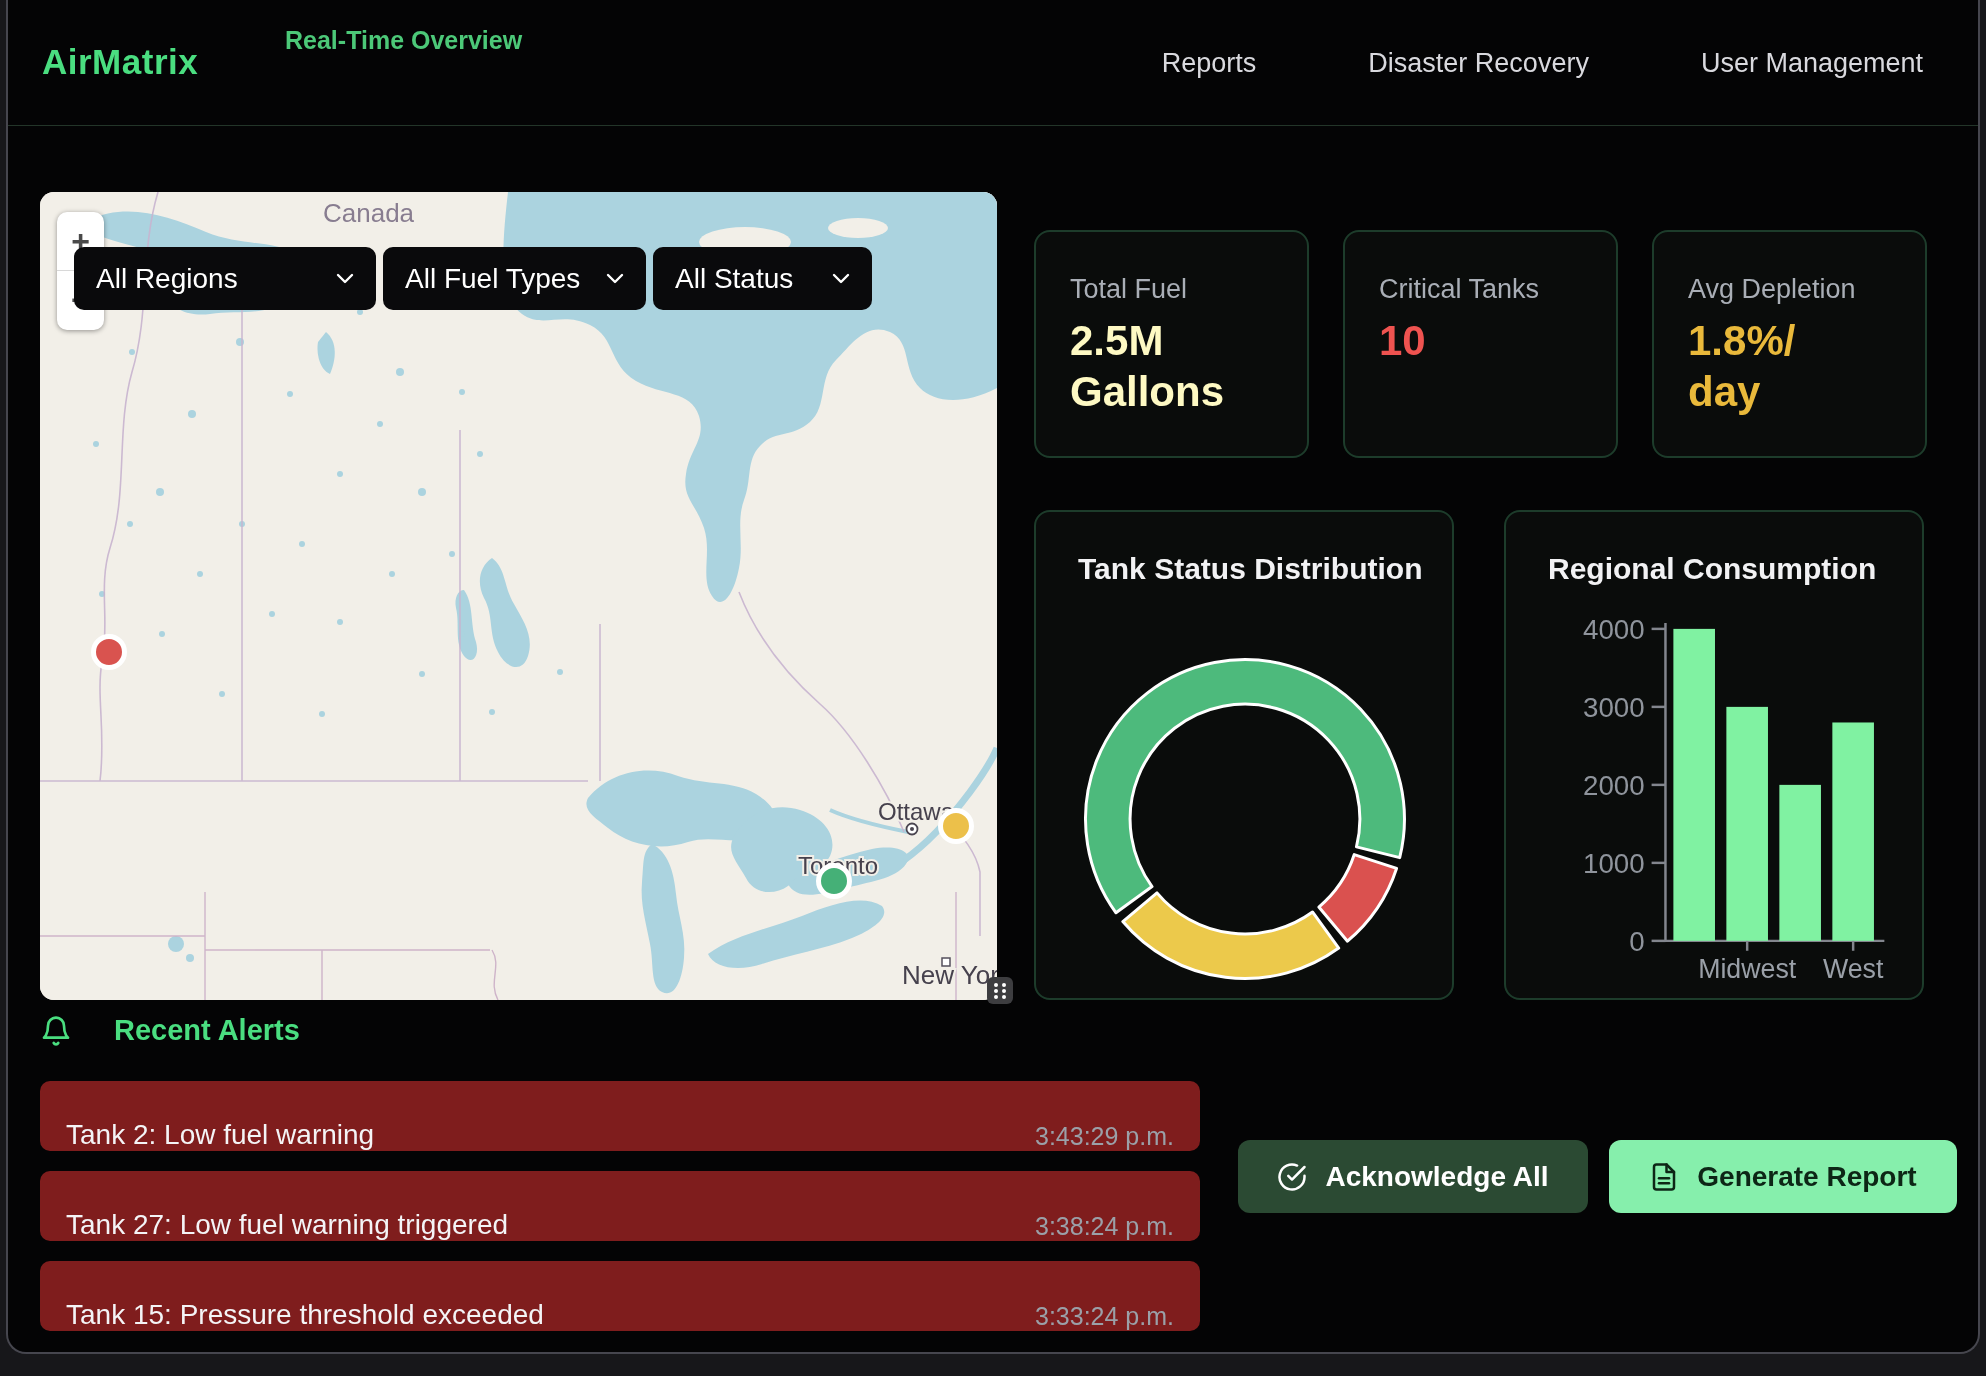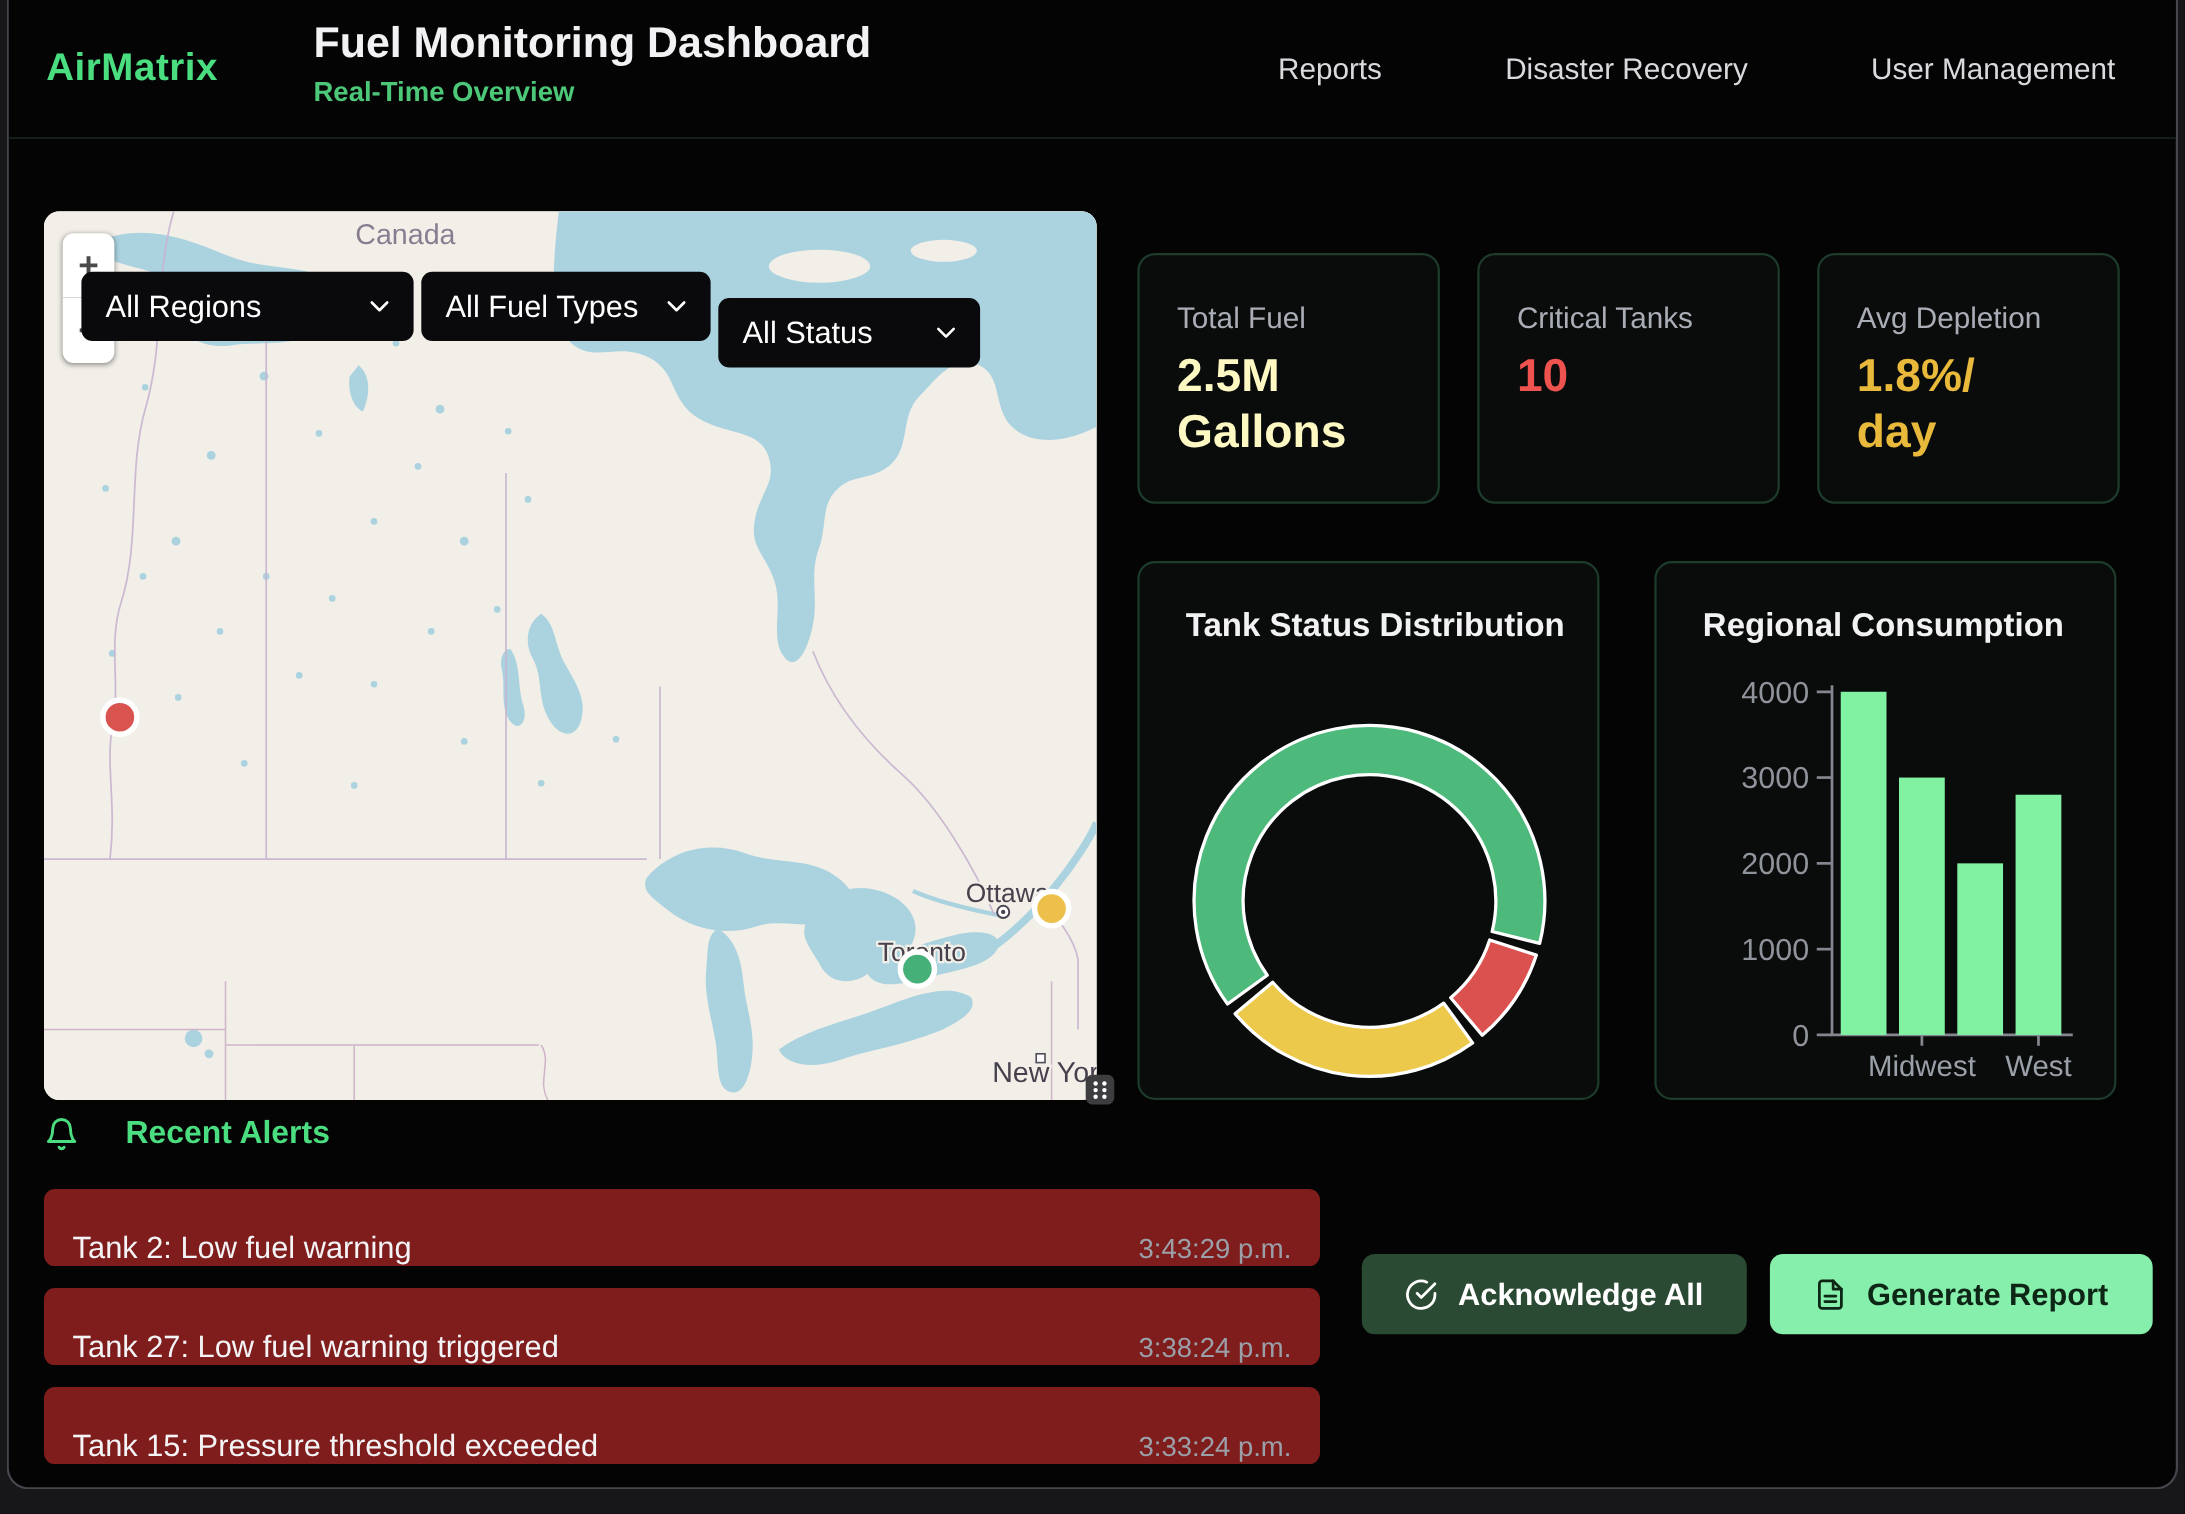--- a/index.html
+++ b/index.html
@@ -26,21 +26,21 @@
 
   .zoomctl { position:absolute; left:17px; top:20px; width:47px; height:118px; background:#fff;
              border-radius:10px; box-shadow:0 1px 5px rgba(0,0,0,.4); z-index:1; overflow:hidden; }
   .zoomctl .zbtn { width:100%; height:59px; display:flex; align-items:center; justify-content:center;
                    font-size:32px; font-weight:700; color:#4a4a4a; cursor:pointer; }
   .zoomctl .zbtn:first-child { border-bottom:1px solid #d8d8d8; }
 
   .filters { position:absolute; left:34px; top:55px; display:flex; gap:7px; z-index:2; }
   .chip { height:63px; background:#0a0a0c; border-radius:10px; display:flex; align-items:center;
           justify-content:space-between; padding:0 22px; color:#fff; font-size:28px; font-weight:400; cursor:pointer; }
-  .chip.w1{ width:302px; } .chip.w2{ width:263px; } .chip.w3{ width:238px;margin-top:24px; }
+  .chip.w1{ width:302px; } .chip.w2{ width:263px; } .chip.w3{ width:219px; }
 
   .draghandle { position:absolute; left:947px; top:785px; width:26px; height:27px; background:#3d3d40;
                 border-radius:6px; display:flex; align-items:center; justify-content:center; cursor:grab; z-index:3; }
 
   .right-col { position:absolute; left:1026px; top:192px; width:893px; height:808px; }
   .card { position:absolute; background:#0a0c0b; border:2px solid #1d3c2b; border-radius:16px; }
   .stat-card { width:275px; height:228px; top:38px; padding:42px 34px 0 34px; }
   .stat-label { font-size:27px; color:#a9aeb6; }
   .stat-value { margin-top:10px; font-size:42px; font-weight:700; line-height:1.22; }
 
@@ -63,21 +63,20 @@
   .btn-gen { left:1601px; width:348px; background:#86efac; color:#0d2616; }
 </style>
 </head>
 <body>
 
 <div class="panel">
 
   <header>
     <div class="logo">AirMatrix</div>
     <div class="titleblock">
-      <div class="title">Fuel Monitoring Dashboard</div>
       <div class="subtitle">Real-Time Overview</div>
     </div>
     <nav id="nav">
         <span class="nav-item">Reports</span>
         <span class="nav-item">Disaster Recovery</span>
         <span class="nav-item">User Management</span>
       </nav>
   </header>
 
   <div class="map-wrap">

